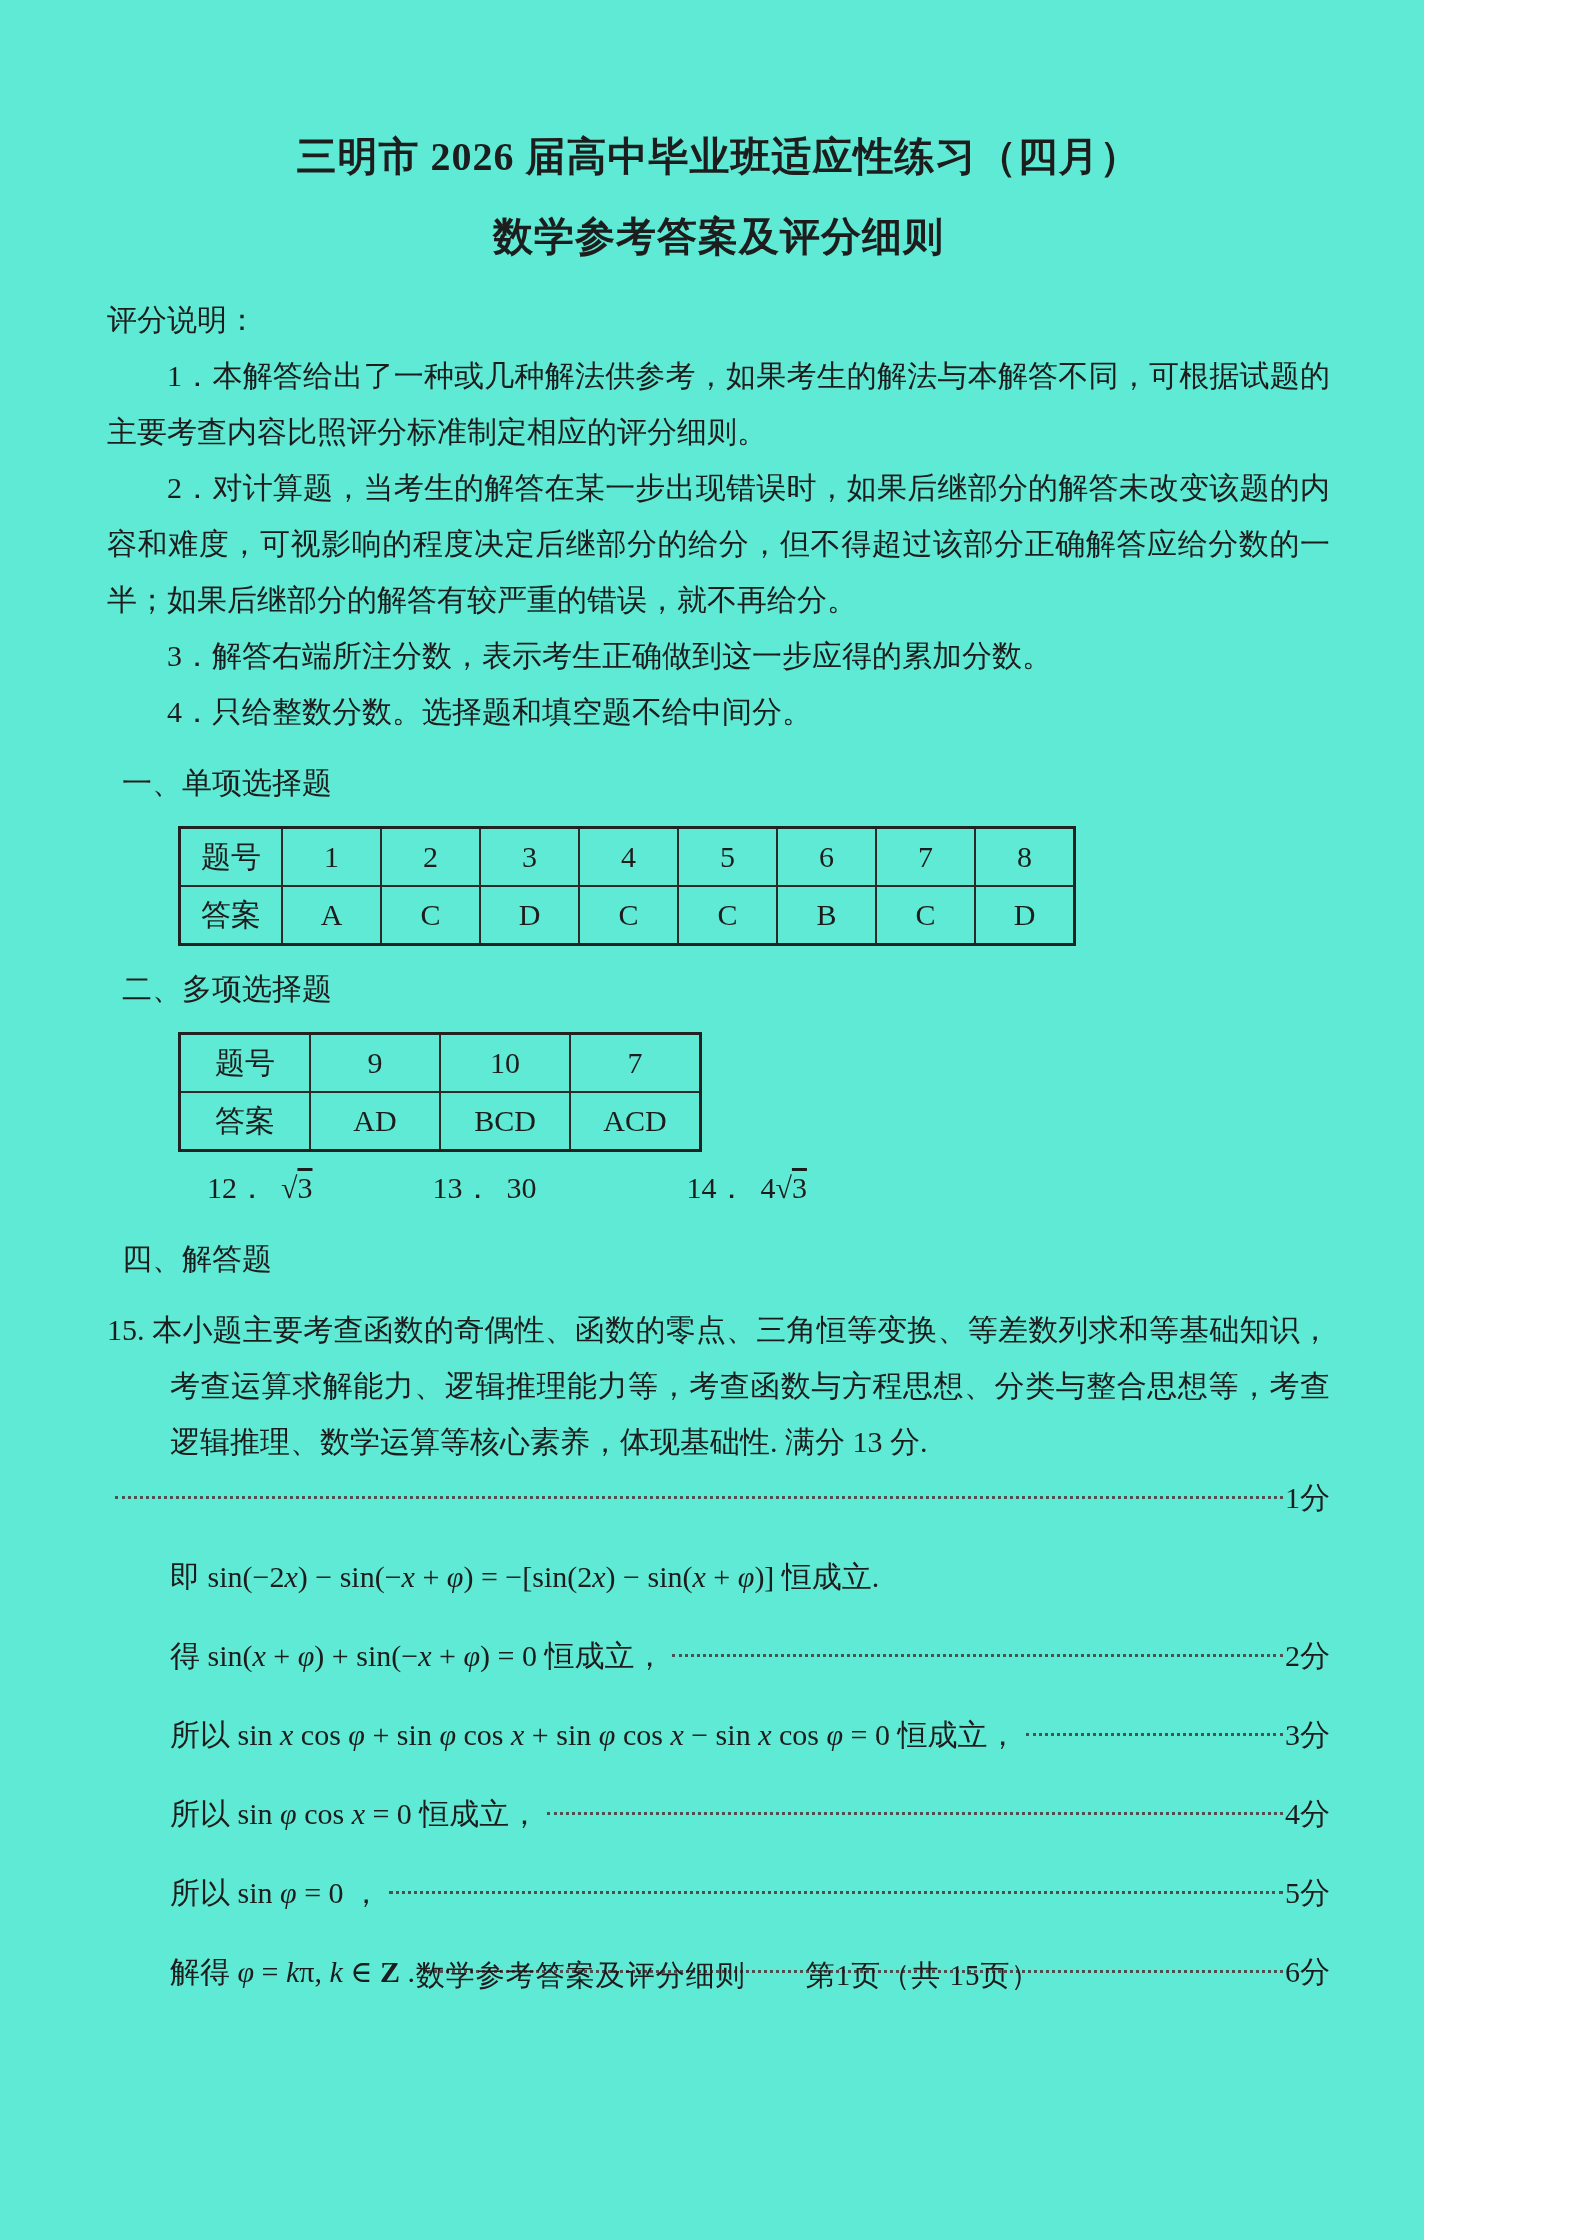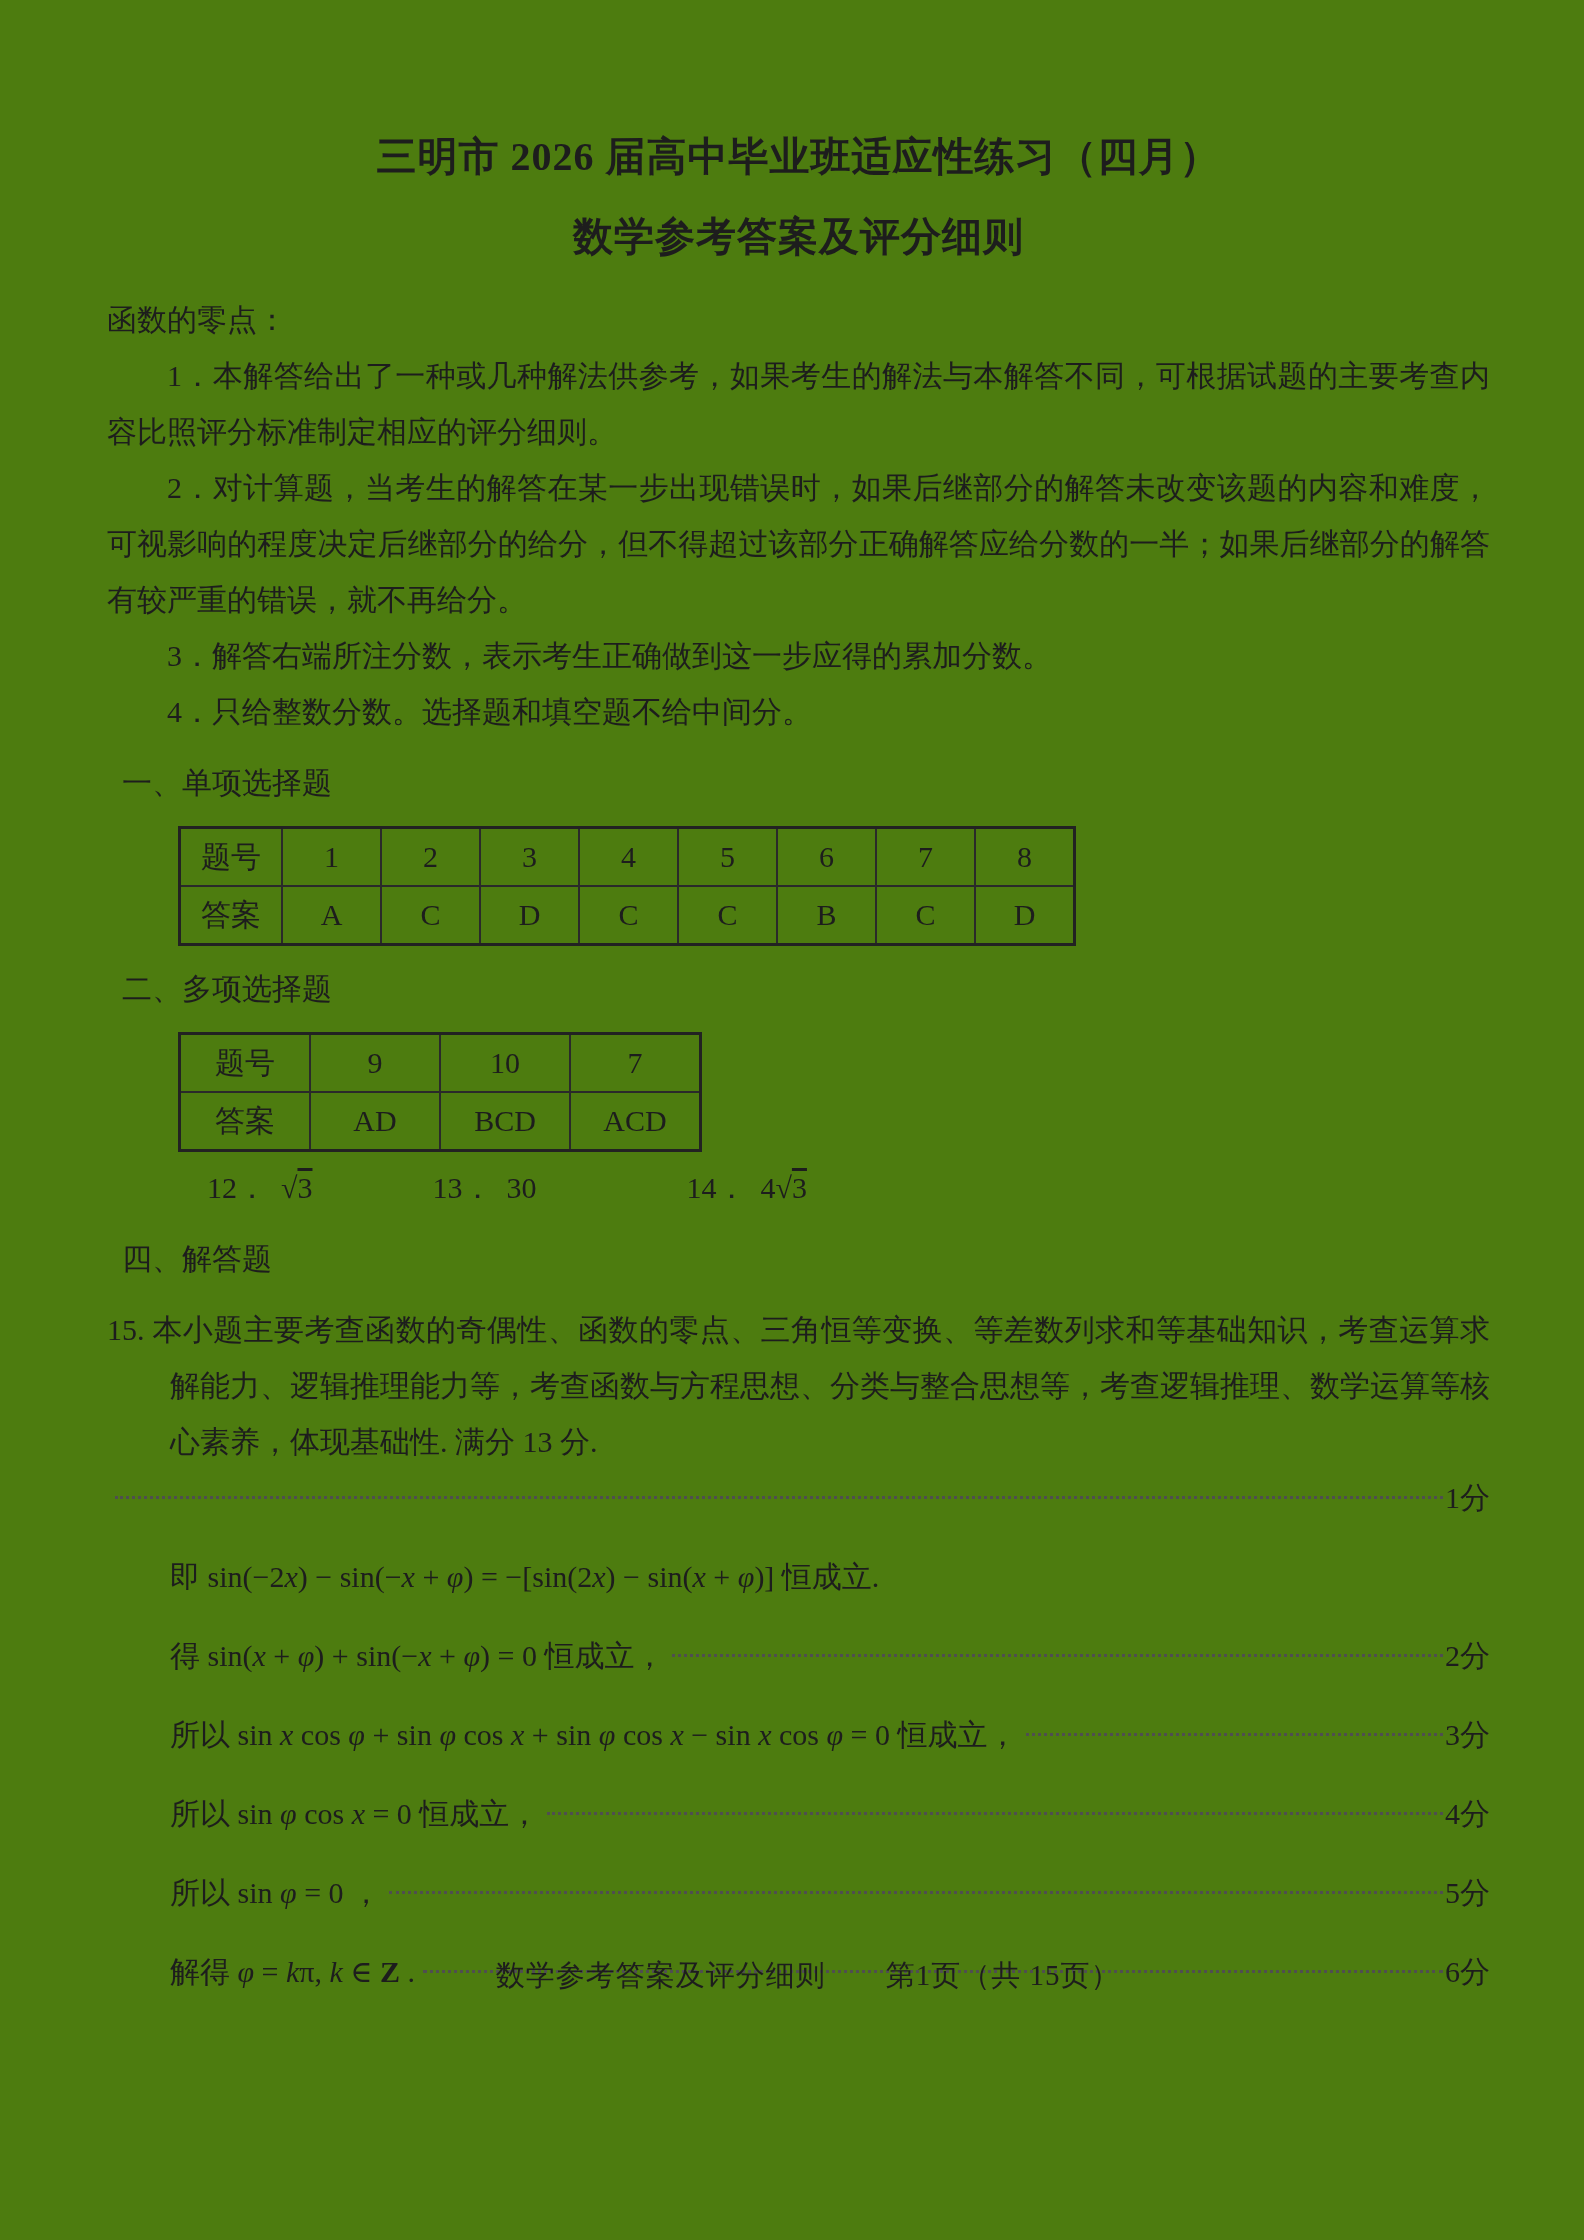--- a/index.html
+++ b/index.html
@@ -1,19 +1,19 @@
 <!DOCTYPE html>
 <html><head>
 <meta charset="utf-8">
 <style>
   html,body{margin:0;padding:0;background:#ffffff;}
   .page{
     position:relative;
-    width:1584px;height:2240px;
-    background:#4d7c0f;
+    width:1424px;height:2240px;
+    background:#5eead4;
     color:#1d1d1d;
     font-family:"Liberation Serif","DejaVu Serif",serif;
     font-size:30px;
     box-sizing:border-box;
     padding:128px 94px 0 107px;
     overflow:hidden;
   }
   .title{
     font-size:40px;font-weight:bold;text-align:center;
     margin:0;line-height:58px;letter-spacing:1px;
@@ -65,21 +65,21 @@
   }
 </style>
 </head>
 <body>
 
 <div class="page">
 
   <h1 class="title">三明市 2026 届高中毕业班适应性练习（四月）</h1>
   <h2 class="subtitle">数学参考答案及评分细则</h2>
 
-  <p class="notes-heading">函数的零点：</p>
+  <p class="notes-heading">评分说明：</p>
   <p class="note-item">1．本解答给出了一种或几种解法供参考，如果考生的解法与本解答不同，可根据试题的主要考查内容比照评分标准制定相应的评分细则。</p>
   <p class="note-item">2．对计算题，当考生的解答在某一步出现错误时，如果后继部分的解答未改变该题的内容和难度，可视影响的程度决定后继部分的给分，但不得超过该部分正确解答应给分数的一半；如果后继部分的解答有较严重的错误，就不再给分。</p>
   <p class="note-item">3．解答右端所注分数，表示考生正确做到这一步应得的累加分数。</p>
   <p class="note-item">4．只给整数分数。选择题和填空题不给中间分。</p>
 
   <p class="sec-heading">一、单项选择题</p>
 
   <table class="t-single">
     <tbody>
         <tr>

